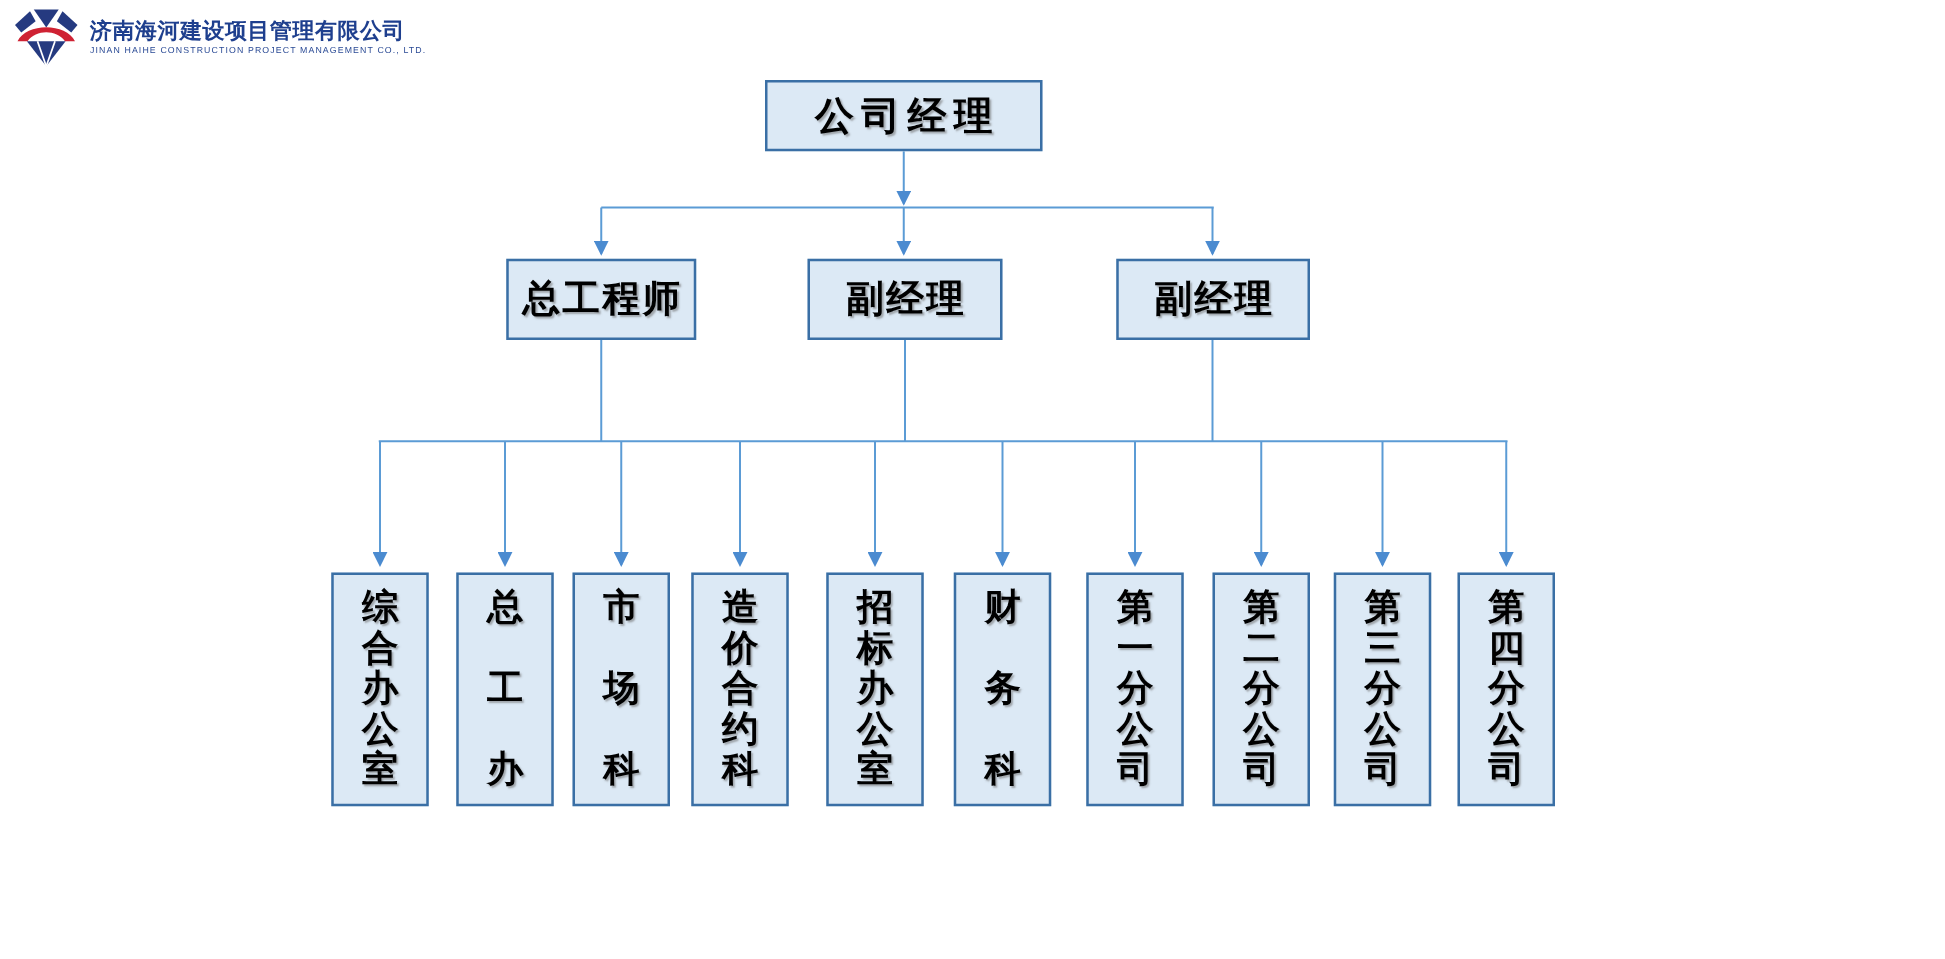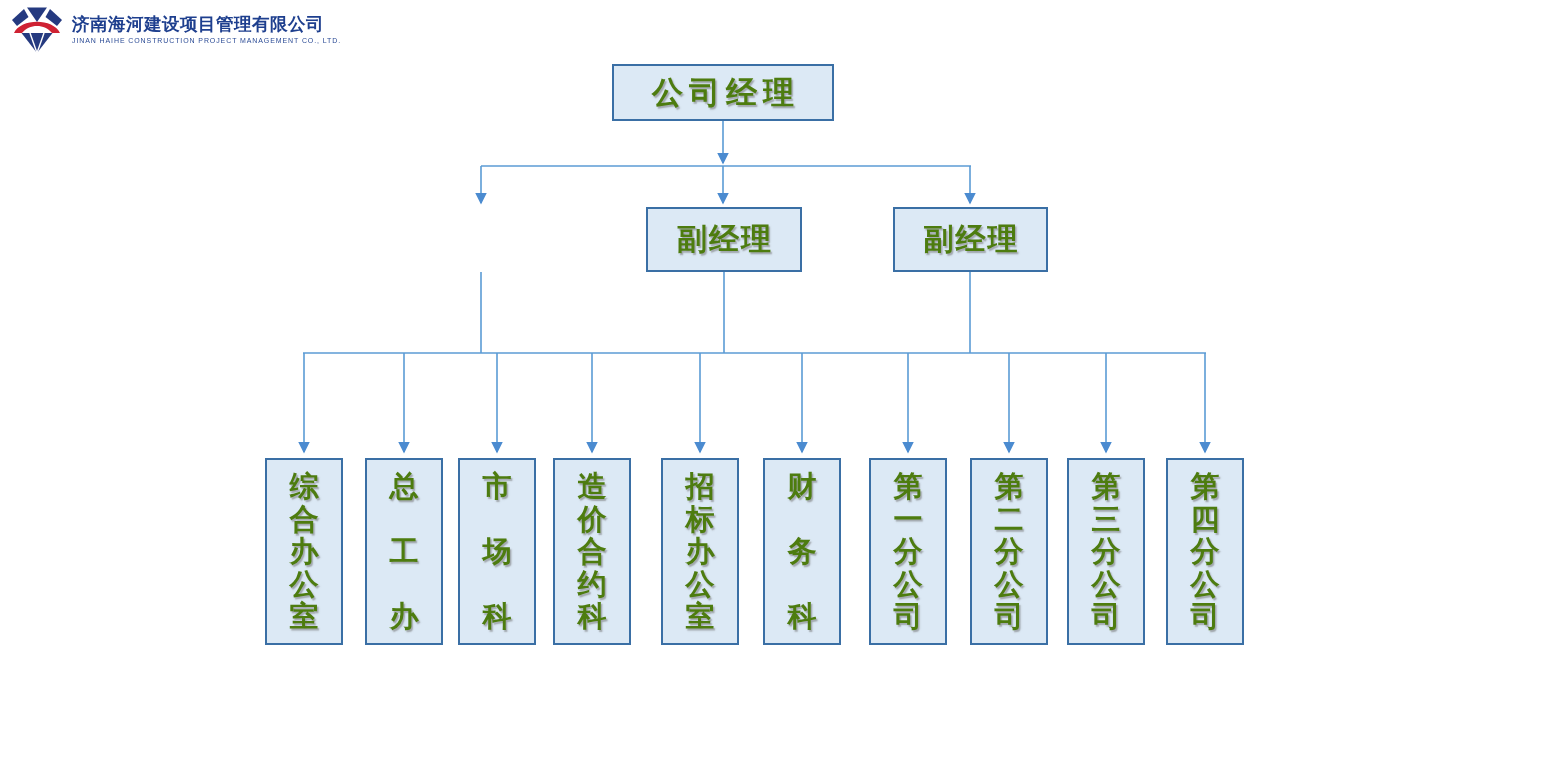--- a/index.html
+++ b/index.html
@@ -62,21 +62,21 @@
   }
 
   
   .box {
     position: absolute;
     background: #dce9f5;
     border: 2.5px solid #3a6fa5;
     display: flex;
     align-items: center;
     justify-content: center;
-    color: #4d7c0f;
+    color: #000000;
     font-weight: 700;
     z-index: 1;
     text-shadow: 1.5px 1.5px 1.5px rgba(110,110,110,0.55);
   }
   .lvl1 { font-size: 31px; letter-spacing: 6px; padding-left: 6px; }
   .lvl2 { font-size: 30px; letter-spacing: 2px; padding-left: 2px; }
   .lvl3 {
     flex-direction: column;
     justify-content: space-between;
     padding: 12px 0;
@@ -142,20 +142,21 @@
       <path d="M802,353 L802,452" marker-end="url(#arr)"></path>
       <path d="M908,353 L908,452" marker-end="url(#arr)"></path>
       <path d="M1009,353 L1009,452" marker-end="url(#arr)"></path>
       <path d="M1106,353 L1106,452" marker-end="url(#arr)"></path>
       <path d="M1205,353 L1205,452" marker-end="url(#arr)"></path>
     </g>
   </svg>
 
   <div class="box lvl1" style="left:612px; top:64px; width:222px; height:57px;">公司经理</div>
 
+  <div class="box lvl2" style="left:405px; top:207px; width:152px; height:65px;">总工程师</div>
   <div class="box lvl2" style="left:646px; top:207px; width:156px; height:65px;">副经理</div>
   <div class="box lvl2" style="left:893px; top:207px; width:155px; height:65px;">副经理</div>
 
   <div class="box lvl3" style="left:265px; top:458px; width:78px; height:187px;">
       <span>综</span>
       <span>合</span>
       <span>办</span>
       <span>公</span>
       <span>室</span>
     </div>

